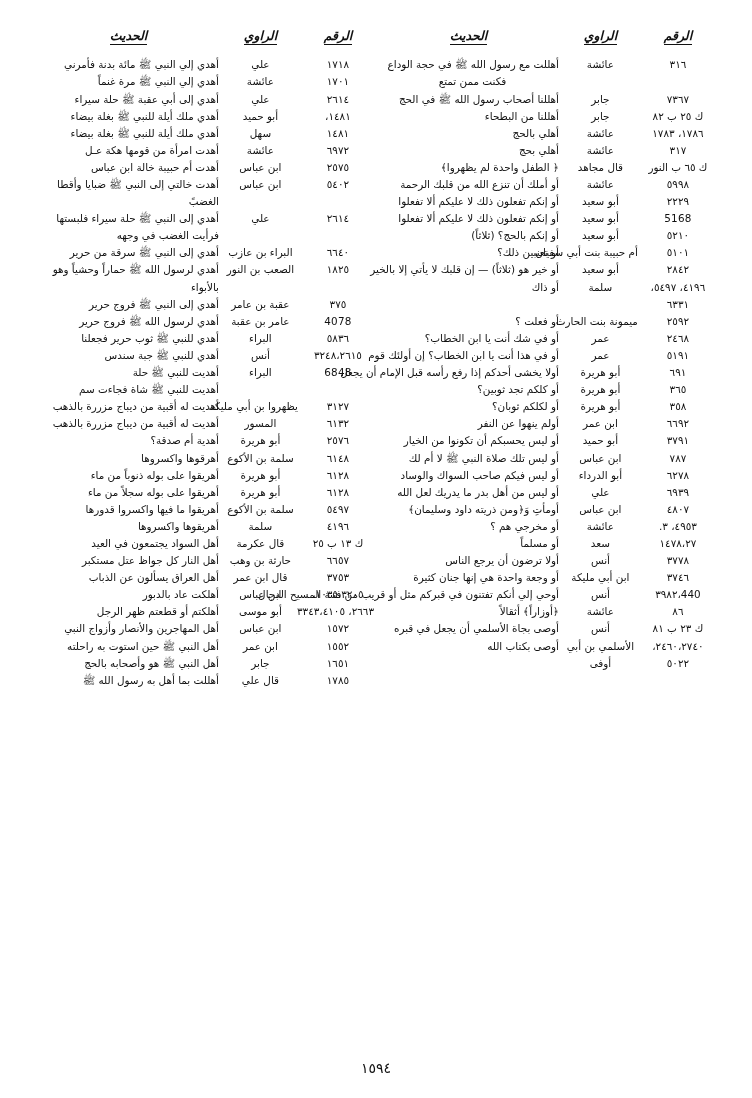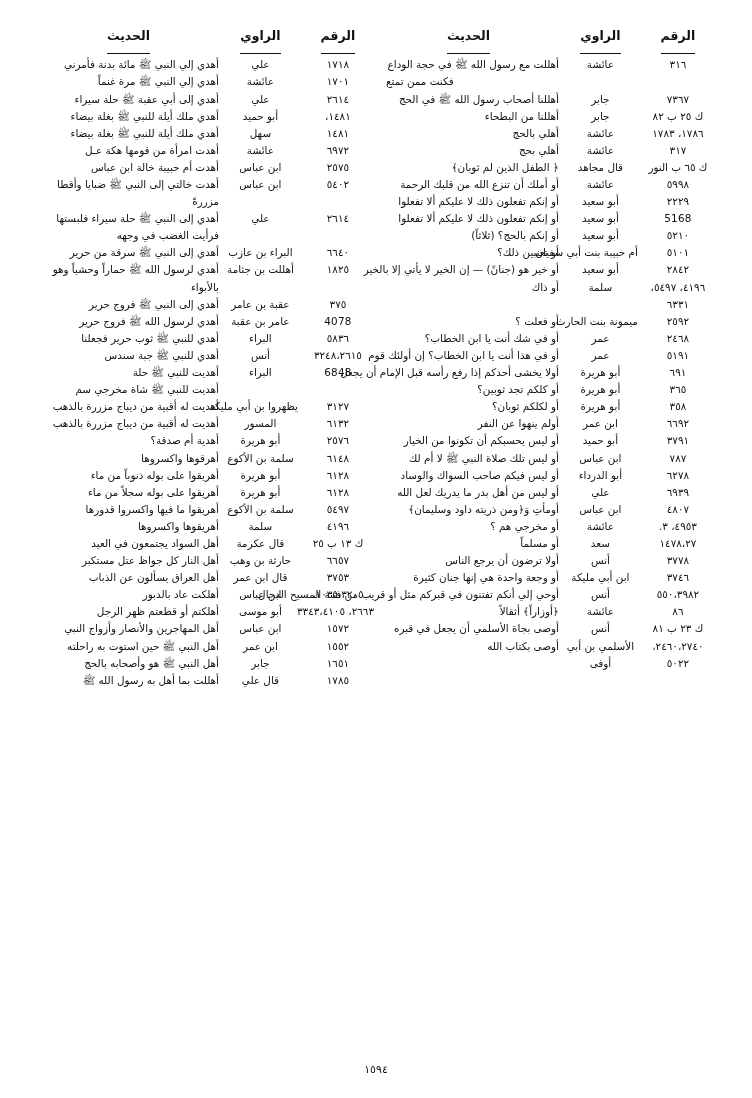--- a/index.html
+++ b/index.html
@@ -35,54 +35,55 @@
   .index-table thead th {
     font-size: 12.5px;
     font-weight: bold;
     text-align: center;
     padding: 0 0 13px 0;
     vertical-align: bottom;
     white-space: nowrap;
   }
   .index-table thead th span.ul {
     border-bottom: 1px solid #111;
-    padding-bottom: 10px;
+    padding-bottom: 1px;
+    font-style: italic;
   }
   .index-table tbody td {
     font-size: 10.4px;
     line-height: 1.0;
     padding: 3.35px 2px 3.35px 2px;
     vertical-align: top;
     white-space: nowrap;
     overflow: visible;
   }
   td.hadith {
     text-align: right;
     padding-right: 4px;
   }
   td.hadith.ind {
-    text-align: left;
+    text-align: center;
     padding-left: 10px;
   }
   td.rawi {
     text-align: center;
     font-size: 10.2px;
   }
   td.raqm {
     text-align: center;
     font-size: 10.2px;
     letter-spacing: 0.2px;
   }
   .page-num {
     position: absolute;
     bottom: 22px;
     left: 0;
     width: 752px;
     text-align: center;
-    font-size: 11px;
+    font-size: 14px;
     letter-spacing: 1px;
   }
 </style>
 </head>
 <body>
 
 <div class="page">
   <table class="index-table">
     <colgroup>
       <col class="c-raqm">
@@ -147,40 +148,40 @@
           <td class="raqm">٣١٧</td>
           <td class="rawi">عائشة</td>
           <td class="hadith">أهلي بحج</td>
           <td class="raqm">٦٩٧٢</td>
           <td class="rawi">عائشة</td>
           <td class="hadith">أهدت امرأة من قومها هكة عـل</td>
         </tr>
         <tr>
           <td class="raqm">ك ٦٥ ب النور</td>
           <td class="rawi">قال مجاهد</td>
-          <td class="hadith">﴿ الطفل الذين لم ثوبان﴾</td>
+          <td class="hadith">﴿ الطفل واحدة لم يظهروا﴾</td>
           <td class="raqm">٢٥٧٥</td>
           <td class="rawi">ابن عباس</td>
           <td class="hadith">أهدت أم حبيبة خالة ابن عباس</td>
         </tr>
         <tr>
           <td class="raqm">٥٩٩٨</td>
           <td class="rawi">عائشة</td>
           <td class="hadith">أو أملك أن تنزع الله من قلبك الرحمة</td>
           <td class="raqm">٥٤٠٢</td>
           <td class="rawi">ابن عباس</td>
           <td class="hadith">أهدت خالتي إلى النبي ﷺ ضبايا وأقطا</td>
         </tr>
         <tr>
           <td class="raqm">٢٢٢٩</td>
           <td class="rawi">أبو سعيد</td>
           <td class="hadith">أو إنكم تفعلون ذلك لا عليكم ألا تفعلوا</td>
           <td class="raqm"></td>
           <td class="rawi"></td>
-          <td class="hadith">مزررةً</td>
+          <td class="hadith">الغضبً</td>
         </tr>
         <tr>
           <td class="raqm">5168</td>
           <td class="rawi">أبو سعيد</td>
           <td class="hadith">أو إنكم تفعلون ذلك لا عليكم ألا تفعلوا</td>
           <td class="raqm">٢٦١٤</td>
           <td class="rawi">علي</td>
           <td class="hadith">أهدي إلى النبي ﷺ حلة سيراء فلبستها</td>
         </tr>
         <tr>
@@ -195,23 +196,23 @@
           <td class="raqm">٥١٠١</td>
           <td class="rawi">أم حبيبة بنت أبي سفيان</td>
           <td class="hadith">أو تعيبين ذلك؟</td>
           <td class="raqm">٦٦٤٠</td>
           <td class="rawi">البراء بن عازب</td>
           <td class="hadith">أهدي إلى النبي ﷺ سرقة من حرير</td>
         </tr>
         <tr>
           <td class="raqm">٢٨٤٢</td>
           <td class="rawi">أبو سعيد</td>
-          <td class="hadith">أو خير هو (جنانً) — إن الخير لا يأتي إلا بالخير</td>
+          <td class="hadith">أو خير هو (ثلاثاً) — إن قلبك لا يأتي إلا بالخير</td>
           <td class="raqm">١٨٢٥</td>
-          <td class="rawi">أهللت بن جثامة</td>
+          <td class="rawi">الصعب بن النور</td>
           <td class="hadith">أهدي لرسول الله ﷺ حماراً وحشياً وهو</td>
         </tr>
         <tr>
           <td class="raqm">٤١٩٦، ٥٤٩٧،</td>
           <td class="rawi">سلمة</td>
           <td class="hadith">أو ذاك</td>
           <td class="raqm"></td>
           <td class="rawi"></td>
           <td class="hadith">بالأبواء</td>
         </tr>
@@ -254,21 +255,21 @@
           <td class="raqm">6848</td>
           <td class="rawi">البراء</td>
           <td class="hadith">أهديت للنبي ﷺ حلة</td>
         </tr>
         <tr>
           <td class="raqm">٣٦٥</td>
           <td class="rawi">أبو هريرة</td>
           <td class="hadith">أو كلكم تجد ثوبين؟</td>
           <td class="raqm"></td>
           <td class="rawi"></td>
-          <td class="hadith">أهديت للنبي ﷺ شاة مخرجي سم</td>
+          <td class="hadith">أهديت للنبي ﷺ شاة فجاءت سم</td>
         </tr>
         <tr>
           <td class="raqm">٣٥٨</td>
           <td class="rawi">أبو هريرة</td>
           <td class="hadith">أو لكلكم ثوبان؟</td>
           <td class="raqm">٣١٢٧</td>
           <td class="rawi">يظهروا بن أبي مليكة</td>
           <td class="hadith">أهديت له أقبية من ديباج مزررة بالذهب</td>
         </tr>
         <tr>
@@ -345,21 +346,21 @@
         </tr>
         <tr>
           <td class="raqm">٣٧٤٦</td>
           <td class="rawi">ابن أبي مليكة</td>
           <td class="hadith">أو وجعة واحدة هي إنها جنان كثيرة</td>
           <td class="raqm">٣٧٥٣</td>
           <td class="rawi">قال ابن عمر</td>
           <td class="hadith">أهل العراق يسألون عن الذباب</td>
         </tr>
         <tr>
-          <td class="raqm">٥٥٠،٣٩٨٢</td>
+          <td class="raqm">440،٣٩٨٢</td>
           <td class="rawi">أنس</td>
           <td class="hadith">أوحي إلي أنكم تفتنون في قبركم مثل أو قريب من فتنة المسيح الدجال</td>
           <td class="raqm">١٠٣٥،٣٢٠٥،</td>
           <td class="rawi">ابن عباس</td>
           <td class="hadith">أهلكت عاد بالدبور</td>
         </tr>
         <tr>
           <td class="raqm">٨٦</td>
           <td class="rawi">عائشة</td>
           <td class="hadith">﴿أوزاراً﴾ أثقالاً</td>

